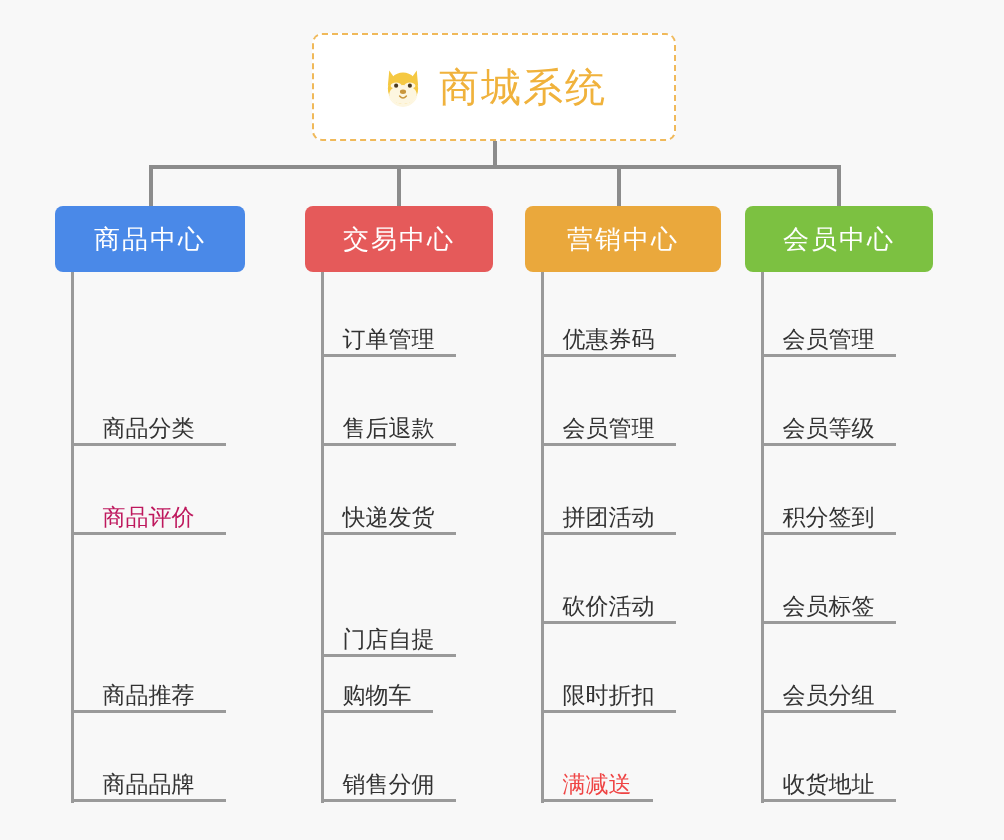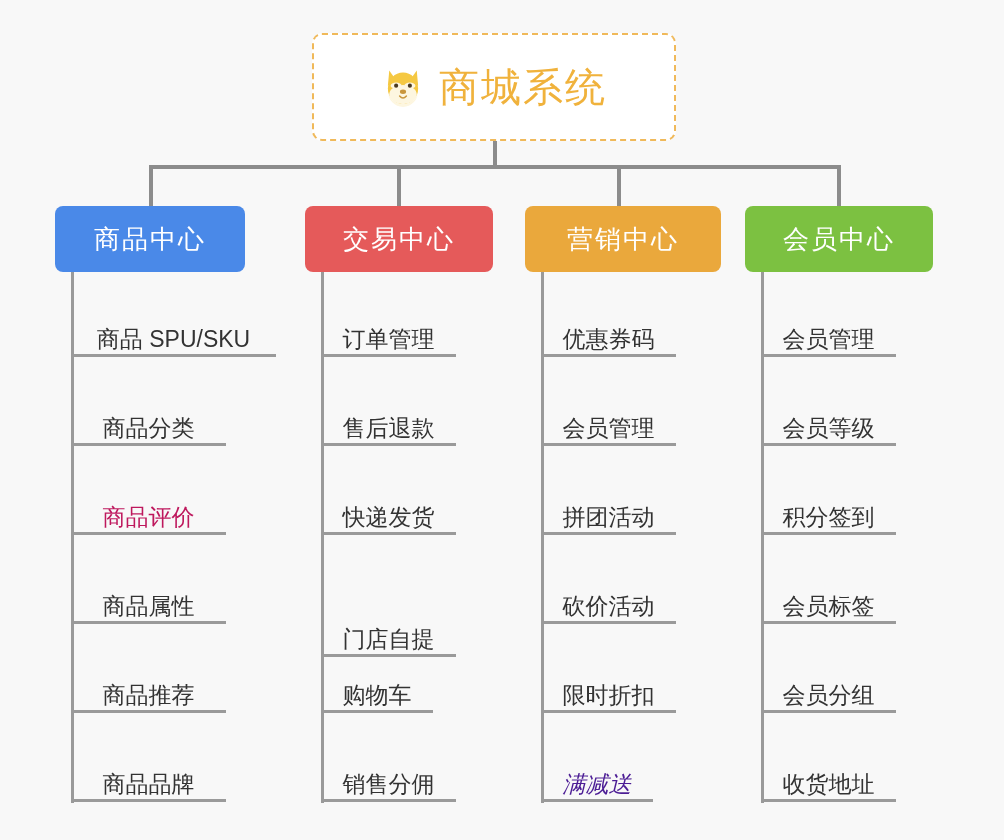--- a/index.html
+++ b/index.html
@@ -129,31 +129,25 @@
 
   <div class="conn conn-v" style="left: 149px; top: 165px; height: 43px; background: rgb(140, 140, 140);"></div>
   <div class="conn conn-v" style="left: 397px; top: 165px; height: 43px; background: rgb(140, 140, 140);"></div>
   <div class="conn conn-v" style="left: 617px; top: 165px; height: 43px; background: rgb(140, 140, 140);"></div>
   <div class="conn conn-v" style="left: 837px; top: 165px; height: 43px; background: rgb(140, 140, 140);"></div>
 
   <div class="cat-header" style="left: 55px; width: 190px; background: rgb(74, 137, 232);">
     <span>商品中心</span>
   </div>
   <div class="leaf-trunk" style="left: 71px; top: 272px; height: 531px; background: rgb(154, 154, 154);"></div>
-  <div class="leaf" style="left: 71px; top: 311px; min-width: 205px; border-bottom-color: rgb(154, 154, 154);">
-    <span class="leaf-label" style="color: rgb(51, 51, 51);">商品 SPU/SKU</span>
-  </div>
   <div class="leaf" style="left: 71px; top: 400px; min-width: 155px; border-bottom-color: rgb(154, 154, 154);">
     <span class="leaf-label" style="color: rgb(51, 51, 51);">商品分类</span>
   </div>
   <div class="leaf" style="left: 71px; top: 489px; min-width: 155px; border-bottom-color: rgb(154, 154, 154);">
     <span class="leaf-label" style="color: #be185d;">商品评价</span>
-  </div>
-  <div class="leaf" style="left: 71px; top: 578px; min-width: 155px; border-bottom-color: rgb(154, 154, 154);">
-    <span class="leaf-label" style="color: rgb(51, 51, 51);">商品属性</span>
   </div>
   <div class="leaf" style="left: 71px; top: 667px; min-width: 155px; border-bottom-color: rgb(154, 154, 154);">
     <span class="leaf-label" style="color: rgb(51, 51, 51);">商品推荐</span>
   </div>
   <div class="leaf" style="left: 71px; top: 756px; min-width: 155px; border-bottom-color: rgb(154, 154, 154);">
     <span class="leaf-label" style="color: rgb(51, 51, 51);">商品品牌</span>
   </div>
 
   <div class="cat-header" style="left: 305px; width: 188px; background: rgb(229, 90, 90);">
     <span>交易中心</span>
@@ -191,21 +185,21 @@
   <div class="leaf" style="left: 541px; top: 489px; min-width: 135px; border-bottom-color: rgb(154, 154, 154);">
     <span class="leaf-label" style="color: rgb(51, 51, 51);">拼团活动</span>
   </div>
   <div class="leaf" style="left: 541px; top: 578px; min-width: 135px; border-bottom-color: rgb(154, 154, 154);">
     <span class="leaf-label" style="color: rgb(51, 51, 51); margin-top: 16px;">砍价活动</span>
   </div>
   <div class="leaf" style="left: 541px; top: 667px; min-width: 135px; border-bottom-color: rgb(154, 154, 154);">
     <span class="leaf-label" style="color: rgb(51, 51, 51);">限时折扣</span>
   </div>
   <div class="leaf" style="left: 541px; top: 756px; min-width: 112px; border-bottom-color: rgb(154, 154, 154);">
-    <span class="leaf-label" style="color: #4c1d95; font-style: italic;">满减送</span>
+    <span class="leaf-label" style="color: #ef4444;">满减送</span>
   </div>
 
   <div class="cat-header" style="left: 745px; width: 188px; background: rgb(124, 193, 65);">
     <span>会员中心</span>
   </div>
   <div class="leaf-trunk" style="left: 761px; top: 272px; height: 531px; background: rgb(154, 154, 154);"></div>
   <div class="leaf" style="left: 761px; top: 311px; min-width: 135px; border-bottom-color: rgb(154, 154, 154);">
     <span class="leaf-label" style="color: rgb(51, 51, 51);">会员管理</span>
   </div>
   <div class="leaf" style="left: 761px; top: 400px; min-width: 135px; border-bottom-color: rgb(154, 154, 154);">

